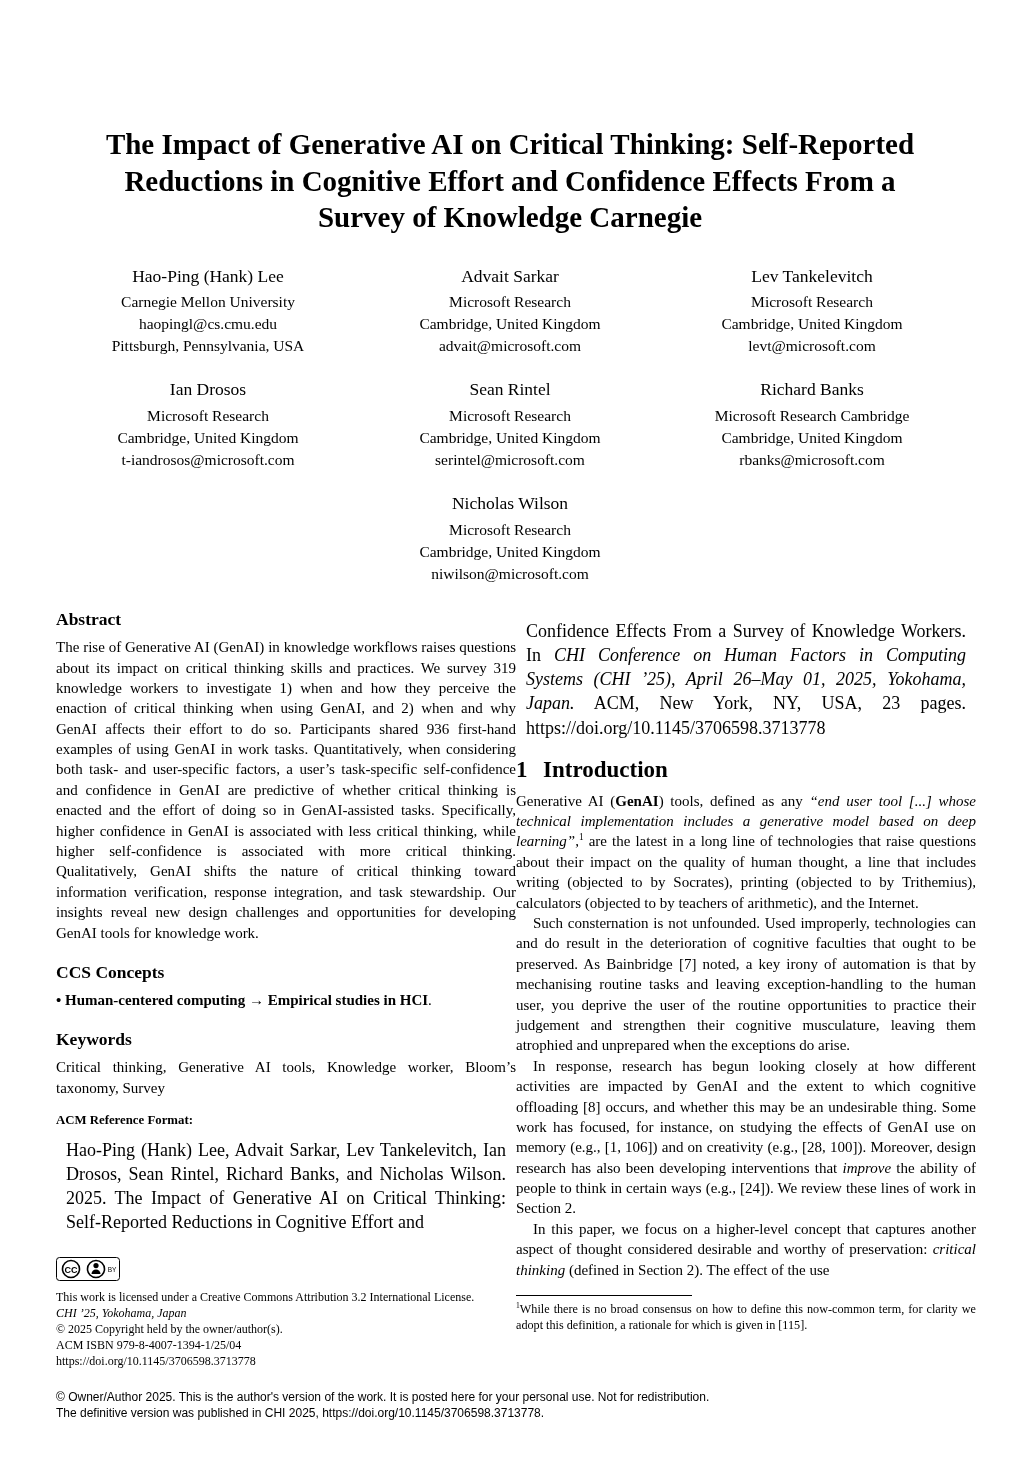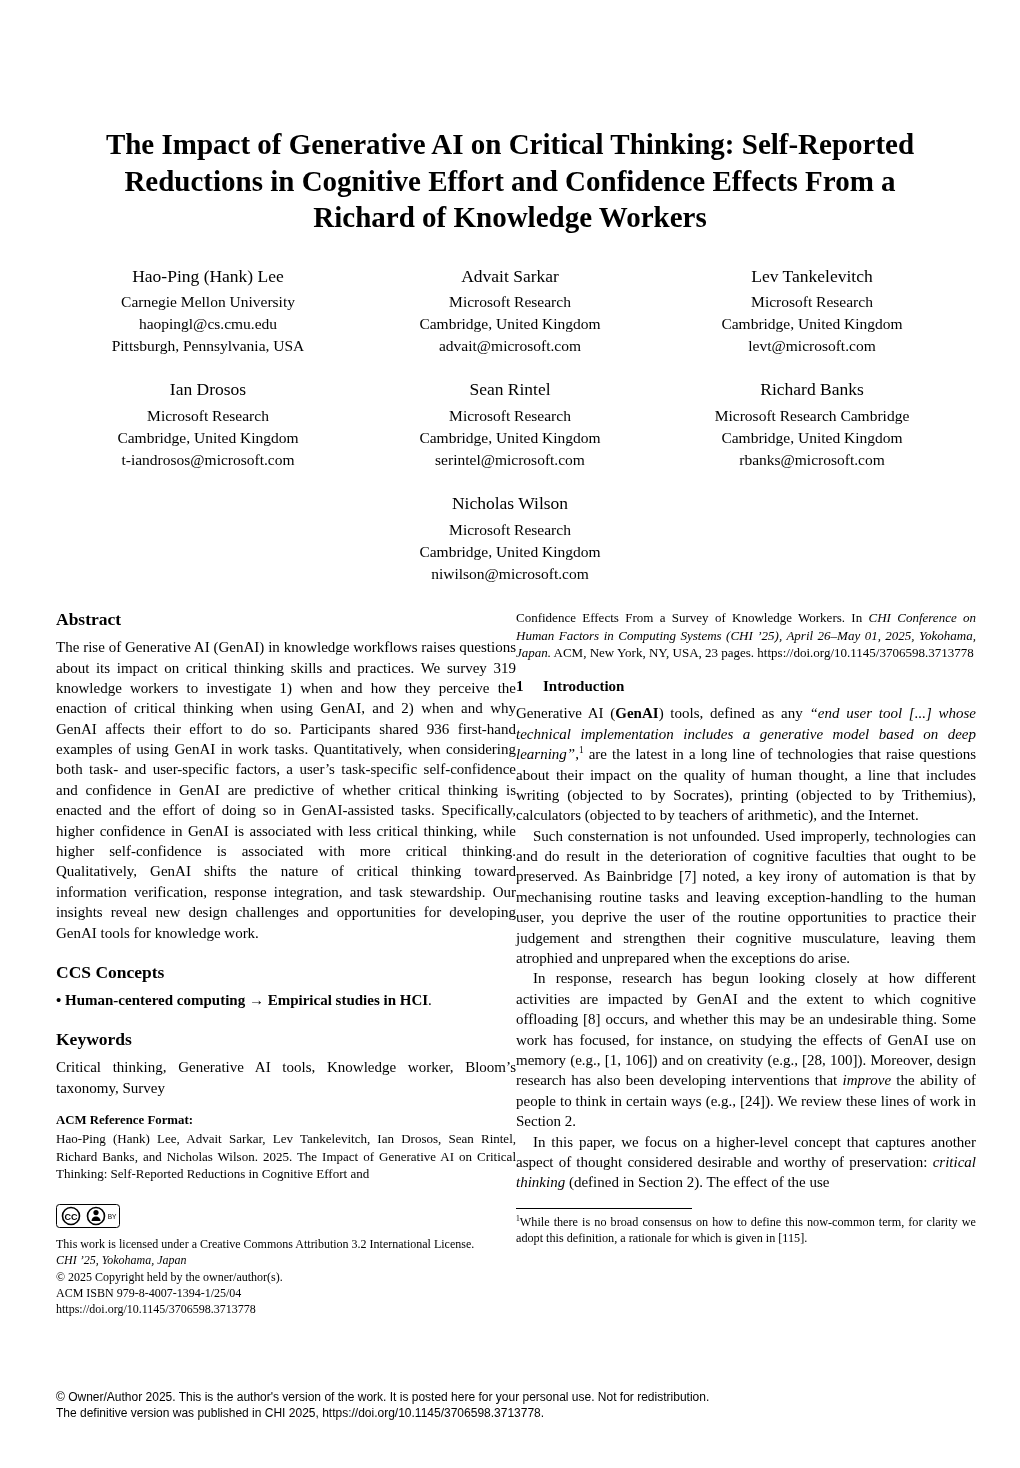--- a/index.html
+++ b/index.html
@@ -13,24 +13,24 @@
   .title-line { display: block; }
   .authors { display: grid; grid-template-columns: repeat(3, 1fr); row-gap: 20px; column-gap: 10px; margin: 0 6px 24px; }
   .author { text-align: center; font-size: 15.5px; line-height: 1.42; }
   .author-name { font-size: 17.5px; margin-bottom: 3px; }
   .author-wide { grid-column: 1 / -1; }
   .columns { display: flex; }
   .col { flex: 0 0 460px; width: 460px; }
   .body-text { font-size: 15px; line-height: 1.36; text-align: justify; margin: 0; }
   .heading { font-size: 17.5px; font-weight: 700; margin: 0 0 7px; }
   .heading-space { margin-top: 19px; }
-  .sec-heading { font-size: 15px; font-weight: 700; margin: 17px 0 8px; }
+  .sec-heading { font-size: 23px; font-weight: 700; margin: 17px 0 8px; }
   .sec-num { display: inline-block; min-width: 27px; }
   .indent { text-indent: 17px; }
-  .small-text { font-size: 13px; line-height: 1.34; text-align: justify; margin: 0; }
+  .small-text { font-size: 18px; line-height: 1.34; text-align: justify; margin: 10px; }
   .ref-heading { font-size: 12.8px; font-weight: 700; margin: 15px 0 2px; }
   .license-block { margin-top: 22px; font-size: 12px; line-height: 1.34; }
   .license-line { margin: 0; }
   .italic { font-style: italic; }
   .seg-i { font-style: italic; }
   .seg-b { font-weight: 700; }
   sup { font-size: 0.62em; vertical-align: super; line-height: 0; }
   .footnote { margin-top: 15px; }
   .footnote-rule { width: 176px; border: 0; border-top: 1px solid #000; margin: 0 0 5px; }
   .footnote-text { font-size: 12.2px; line-height: 1.34; text-align: justify; margin: 0; }
@@ -40,21 +40,21 @@
   .cc-badge { display: block; margin-bottom: 8px; }
 </style>
 </head>
 <body>
 
 <div class="page">
 
   <h1 class="title">
     <span class="title-line">The Impact of Generative AI on Critical Thinking: Self-Reported</span>
     <span class="title-line">Reductions in Cognitive Effort and Confidence Effects From a</span>
-    <span class="title-line">Richard of Knowledge Workers</span>
+    <span class="title-line">Survey of Knowledge Carnegie</span>
   </h1>
 
   <section class="authors">
     <div class="author">
       <div class="author-name">Hao-Ping (Hank) Lee</div>
       <div>Carnegie Mellon University</div>
       <div>haopingl@cs.cmu.edu</div>
       <div>Pittsburgh, Pennsylvania, USA</div>
     </div>
     <div class="author">

